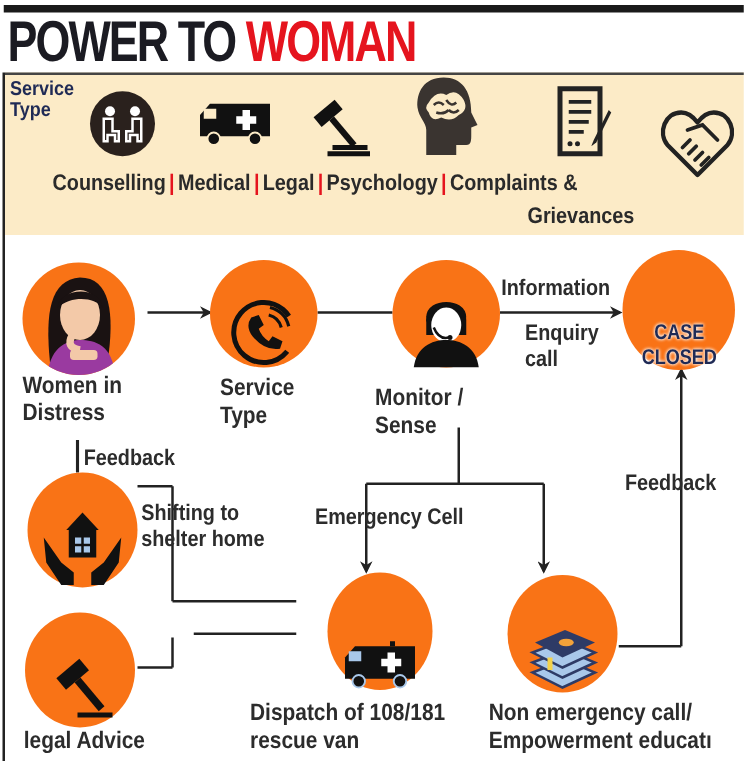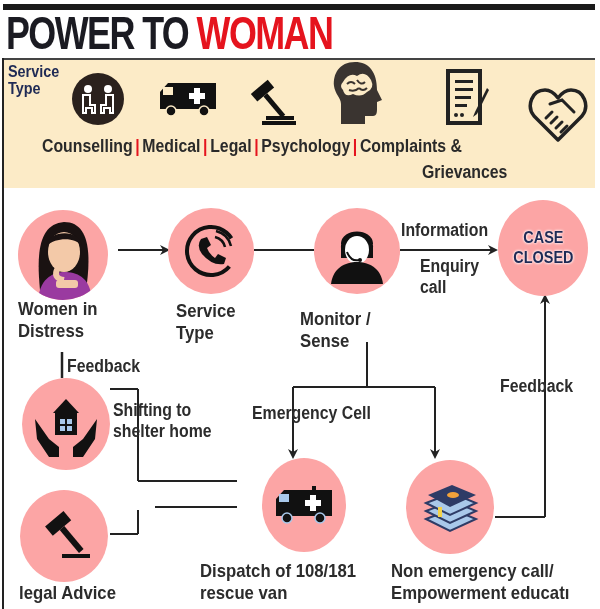--- a/index.html
+++ b/index.html
@@ -28,22 +28,22 @@
     .svc-labels {
       position: absolute; left: 38px; top: 76px; font-size: 18px; color: #2a2a2a;
       font-weight: 600; white-space: nowrap; transform: scaleX(0.88); transform-origin: left top;
     }
     .svc-labels .sep { color: #e5141e; margin: 0 3px; }
     .svc-labels-2 {
       position: absolute; left: 418px; top: 102px; font-size: 18px; color: #2a2a2a;
       font-weight: 600; transform: scaleX(0.88); transform-origin: left top;
     }
     .node {
-      position: absolute; border-radius: 50%; background: #fca5a5;
-      display: flex; align-items: center; justify-content: center;
+      position: absolute; border-radius: 50%; background: #f97316;
+      display: flex; align-items: flex-end; justify-content: center;
     }
     .node-label {
       position: absolute; font-size: 19px; line-height: 22px; color: #2c2c2c; font-weight: 600;
       transform: scaleX(0.88); transform-origin: left top; white-space: nowrap;
     }
     .flow-label {
       position: absolute; font-size: 18px; line-height: 21px; color: #2c2c2c; font-weight: 600;
       transform: scaleX(0.88); transform-origin: left top; white-space: nowrap;
     }
     .case-text {

